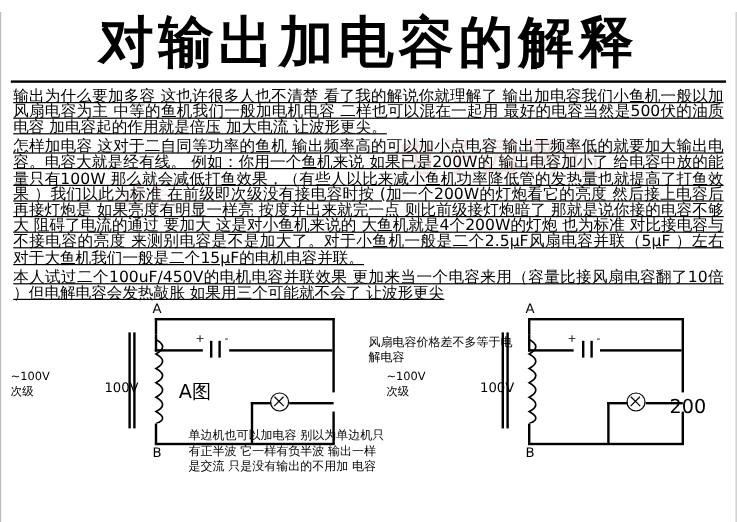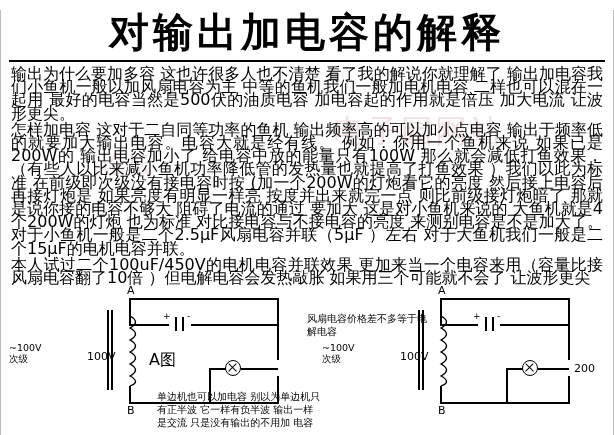--- a/index.html
+++ b/index.html
@@ -29,37 +29,38 @@
     pointer-events:none;
     z-index:0;
     white-space:nowrap;
   }
   .wm1{top:100px;left:300px;font-size:32px;margin-left:32px;}
   .wm2{top:138px;left:100px;font-size:24px;}
   .title{
     position:relative;z-index:2;
     text-align:center;
     font-family:"DejaVu Serif", serif;
-    font-size:40px;
+    font-size:46px;
     font-weight:700;
     letter-spacing:4px;
     margin:10px 0 6px 0;
     line-height:1.1;
   }
   .rule{
     position:relative;z-index:2;
     border:0;border-top:2px solid #000;
     margin:0 2px 5px 2px;
   }
   .body-text{
     position:relative;z-index:2;
-    font-size:16px;
+    font-size:13px;
     line-height:13.2px;
     text-align:justify;
     padding:0 4px;
+    text-decoration:underline;
   }
   .body-text p{margin:0 0 3px 0;}
   
   .figs{
     position:relative;z-index:2;
     margin-top:6px;
     height:135px;
   }
   .fig{
     position:absolute;
@@ -197,17 +198,17 @@
       <div class="lbl lbl-big" style="left:16px;top:114px;">B</div>
 
       <div class="lbl" style="left:-100px;top:52px;white-space:pre-line;">~100V
 次级</div>
       <div class="lbl" style="left:-22px;top:60px;font-size:11px;">100V</div>
 
       <div class="lamp" style="left:100px;top:70px;"></div>
       <div class="wire h" style="left:84px;top:78px;width:17px;"></div>
       <div class="wire h" style="left:116px;top:78px;width:31px;"></div>
       <div class="wire v" style="left:84px;top:78px;height:35px;"></div>
-      <div class="lbl" style="left:152px;top:72px;font-size:11px;">200</div>
+      <div class="lbl" style="left:136px;top:72px;font-size:16px;">200</div>
     </div>
 
   </div>
 </div>
 
 </body></html>

